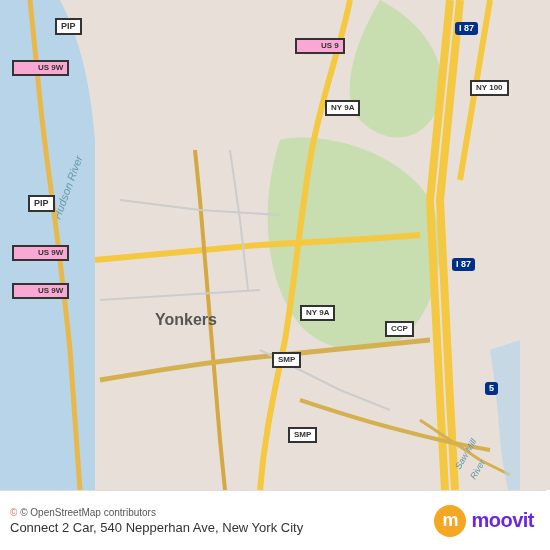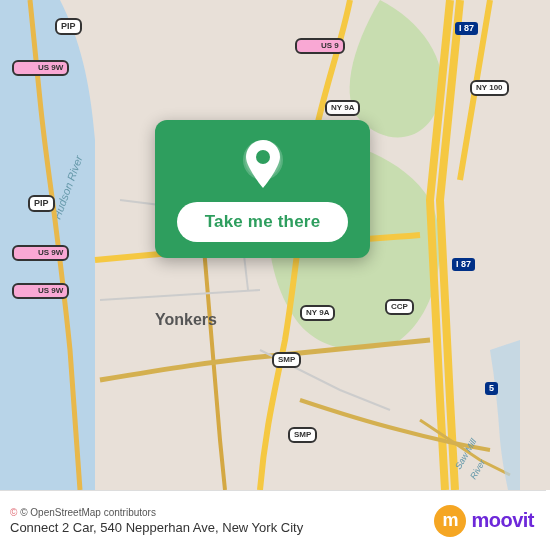--- a/index.html
+++ b/index.html
@@ -117,21 +117,21 @@
     #moovit-text {
       font-size: 20px;
       font-weight: 700;
       color: #6d28d9;
       letter-spacing: -0.5px;
     }
 
     
     .road-badge {
       position: absolute;
-      border-radius: 6px;
+      border-radius: 0;
       font-size: 9px;
       font-weight: bold;
       padding: 1px 4px;
       display: flex;
       align-items: center;
       justify-content: center;
       line-height: 1.2;
     }
     .badge-us { background: #f9a8d4; border: 2px solid #333; color: #333; padding-left: 24px; }
     .badge-ny { background: #fff; border: 2px solid #333; color: #333; }
@@ -190,37 +190,26 @@
   <div class="road-badge badge-pip" style="top:18px;left:55px;">PIP</div>
   <div class="road-badge badge-us" style="top:60px;left:12px;font-size:8px;">US 9W</div>
   <div class="road-badge badge-us" style="top:38px;left:295px;font-size:8px;">US 9</div>
   <div class="road-badge badge-i" style="top:22px;left:455px;font-size:9px;">I 87</div>
   <div class="road-badge badge-ny" style="top:100px;left:325px;font-size:8px;">NY 9A</div>
   <div class="road-badge badge-ny" style="top:80px;left:470px;font-size:8px;">NY 100</div>
   <div class="road-badge badge-pip" style="top:195px;left:28px;">PIP</div>
   <div class="road-badge badge-us" style="top:245px;left:12px;font-size:8px;">US 9W</div>
   <div class="road-badge badge-i" style="top:258px;left:452px;font-size:9px;">I 87</div>
   <div class="road-badge badge-ny" style="top:305px;left:300px;font-size:8px;">NY 9A</div>
-  <div class="road-badge badge-pip" style="top:299px;left:385px;font-size:8px;">CCP</div>
+  <div class="road-badge badge-pip" style="top:321px;left:385px;font-size:8px;">CCP</div>
   <div class="road-badge badge-pip" style="top:352px;left:272px;font-size:8px;">SMP</div>
   <div class="road-badge badge-pip" style="top:427px;left:288px;font-size:8px;">SMP</div>
   <div class="road-badge badge-i" style="top:382px;left:485px;font-size:9px;">5</div>
   <div class="road-badge badge-us" style="top:283px;left:12px;font-size:8px;">US 9W</div>
 
-  <div id="popup-card">
-
-    <svg id="pin-icon" viewBox="0 0 44 54" fill="none" xmlns="http://www.w3.org/2000/svg">
-      <ellipse cx="22" cy="22" rx="20" ry="20" fill="white" opacity="0.2"></ellipse>
-      <circle cx="22" cy="22" r="18" fill="white" opacity="0.15"></circle>
-      <path d="M22 2C12.6 2 5 9.6 5 19C5 29.5 22 50 22 50C22 50 39 29.5 39 19C39 9.6 31.4 2 22 2Z" fill="white"></path>
-      <circle cx="22" cy="19" r="7" fill="#2e9e5e"></circle>
-    </svg>
-
-    <button id="take-me-there-btn">Take me there</button>
-  </div>
 </div>
 
 <div id="bottom-bar">
   <div id="bottom-left">
     <div id="osm-credit">
       <span class="copy">©</span>
       <span>© OpenStreetMap contributors</span>
     </div>
     <div id="location-text">Connect 2 Car, 540 Nepperhan Ave, New York City</div>
   </div>

